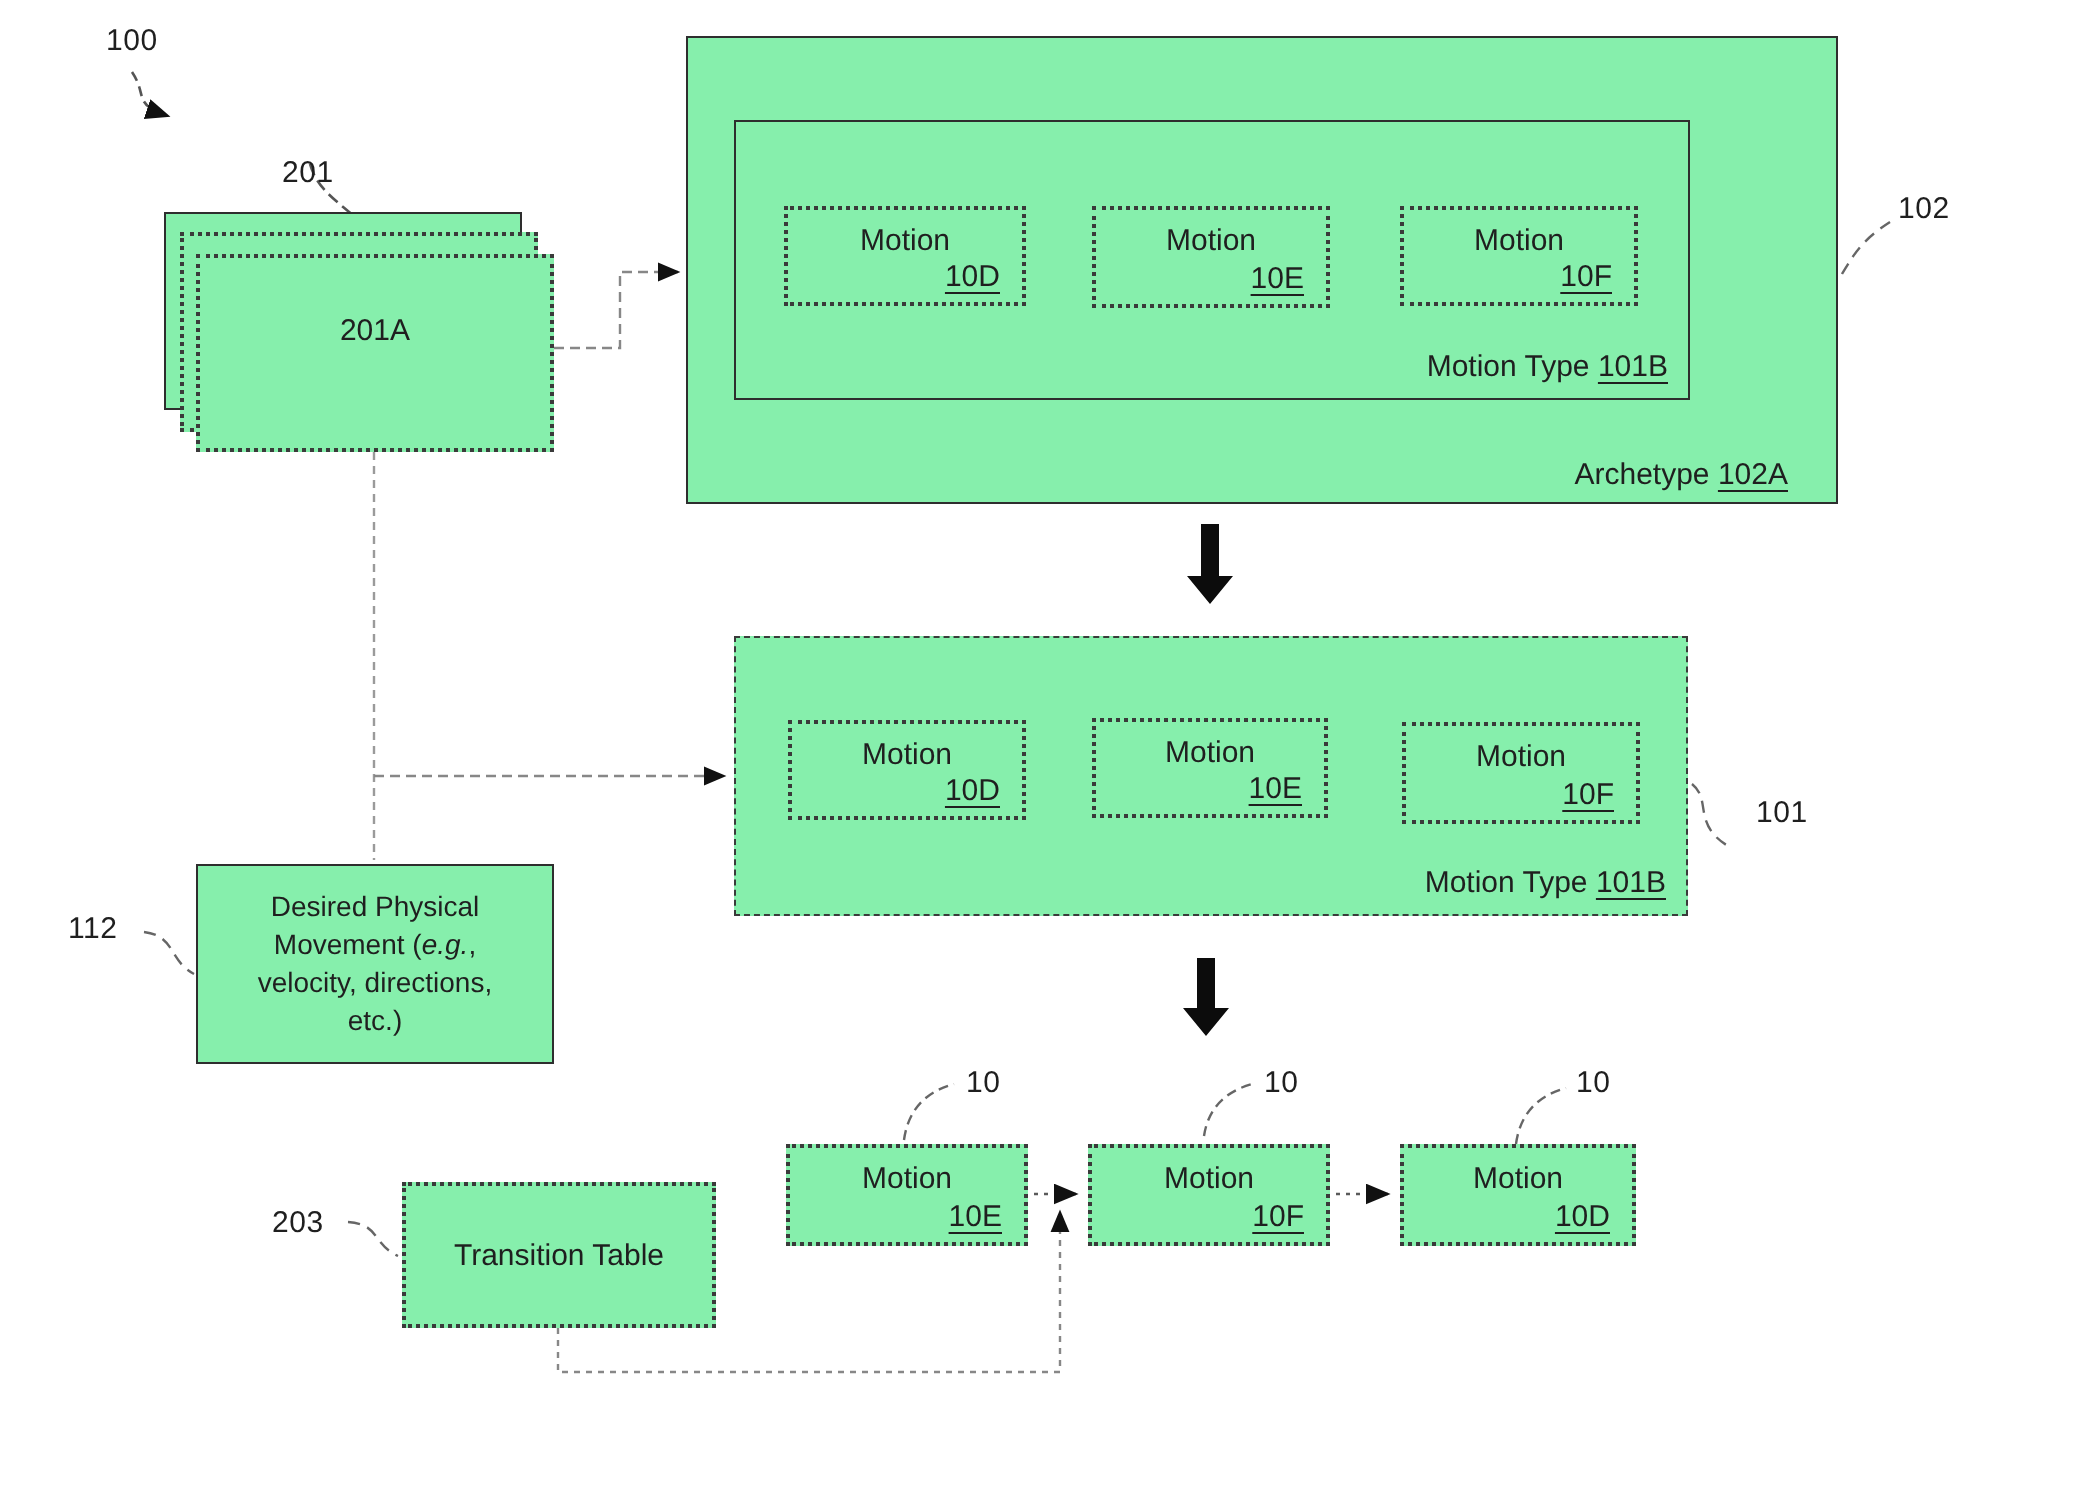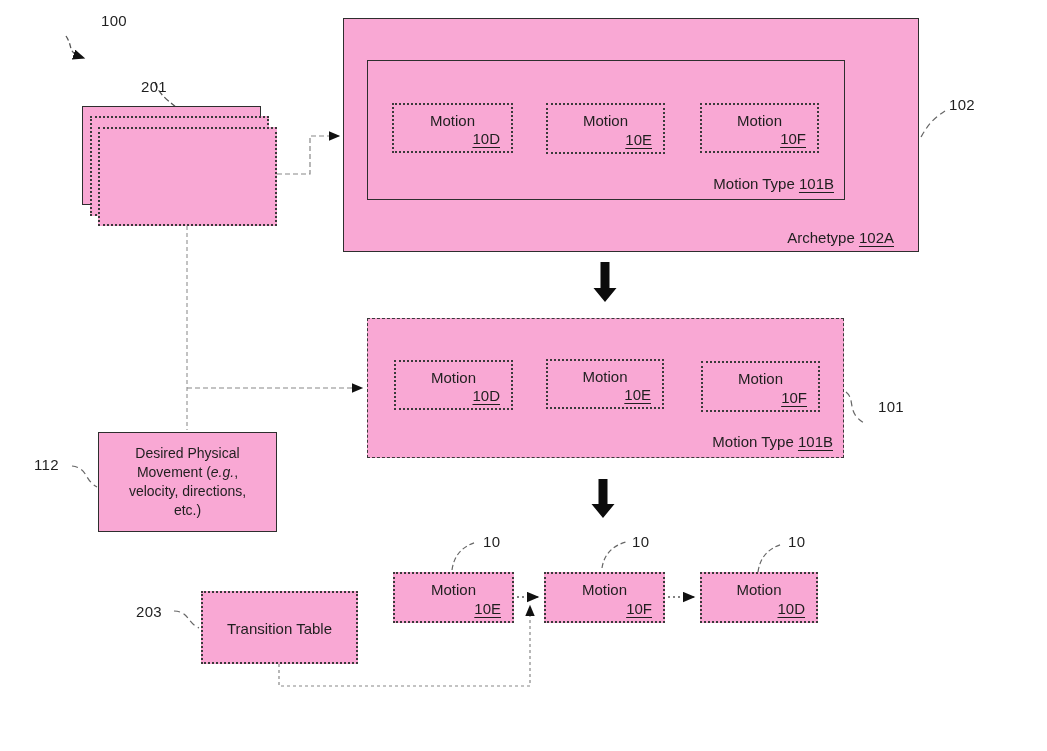--- a/index.html
+++ b/index.html
@@ -6,21 +6,21 @@
   #canvas{
     position:relative;
     width:1047px;height:751px;
     background:#ffffff;
     font-family:"Liberation Sans", sans-serif;
     color:#1f1f1f;
     overflow:hidden;
   }
   .box{
     position:absolute;
-    background:#f9a8d4;
+    background:#86efac;
     border:1.5px solid #2e2e2e;
     box-sizing:border-box;
   }
   .box-dotted{border:2px dotted #3a3a3a;}
   .box-dashed{border:1.5px dashed #3a3a3a;}
   .ref-label{
     position:absolute;
     font-size:15px;
     letter-spacing:.3px;
     white-space:nowrap;
@@ -101,21 +101,21 @@
     <path d="M758,572 Q761,550 783,544" stroke="#666" stroke-width="1.2" fill="none" stroke-dasharray="5 3"></path>
 
     <path d="M846,130 C856,138 846,152 864,165" stroke="#666" stroke-width="1.2" fill="none" stroke-dasharray="6 4"></path>
     <path d="M921,137 C927,127 931,120 945,111" stroke="#666" stroke-width="1.2" fill="none" stroke-dasharray="6 4"></path>
     <path d="M846,392 C856,400 846,412 864,423" stroke="#666" stroke-width="1.2" fill="none" stroke-dasharray="6 4"></path>
 
     <path d="M72,466 C88,468 84,480 97,487" stroke="#666" stroke-width="1.2" fill="none" stroke-dasharray="6 4"></path>
     <path d="M174,611 C190,612 186,622 199,628" stroke="#666" stroke-width="1.2" fill="none" stroke-dasharray="6 4"></path>
   </svg>
 
-  <div class="ref-label" style="left:53px;top:12px;margin-left:48px;">100</div>
+  <div class="ref-label" style="left:53px;top:12px;">100</div>
   <div class="ref-label" style="left:141px;top:58px;margin-top:20px;">201</div>
   <div class="ref-label" style="left:34px;top:456px;">112</div>
   <div class="ref-label" style="left:136px;top:603px;">203</div>
   <div class="ref-label" style="left:877px;top:137px;">101</div>
   <div class="ref-label" style="left:949px;top:96px;text-align:center;">102</div>
   <div class="ref-label" style="left:878px;top:398px;">101</div>
 
   <div class="ref-label" style="left:480px;top:62px;">10</div>
   <div class="ref-label" style="left:631px;top:62px;">10</div>
   <div class="ref-label" style="left:784px;top:62px;">10</div>
@@ -123,20 +123,21 @@
   <div class="ref-label" style="left:630px;top:319px;">10</div>
   <div class="ref-label" style="left:785px;top:323px;">10</div>
   <div class="ref-label" style="left:483px;top:533px;">10</div>
   <div class="ref-label" style="left:632px;top:533px;">10</div>
   <div class="ref-label" style="left:788px;top:533px;">10</div>
 
   <div class="box" style="left:82px;top:106px;width:179px;height:99px;border-width:1.2px;"></div>
   <div class="box box-dotted" style="left:90px;top:116px;width:179px;height:100px;"></div>
   <div class="box box-dotted" style="left:98px;top:127px;width:179px;height:99px;">
     <div class="bb-text">
+      <div>201A</div>
     </div>
   </div>
 
   <div class="box" style="left:343px;top:18px;width:576px;height:234px;">
     <div class="corner-label" style="right:24px;bottom:5px;">
       <span>Archetype</span>&nbsp;<span class="u">102A</span>
     </div>
   </div>
 
   <div class="box" style="left:367px;top:60px;width:478px;height:140px;">

